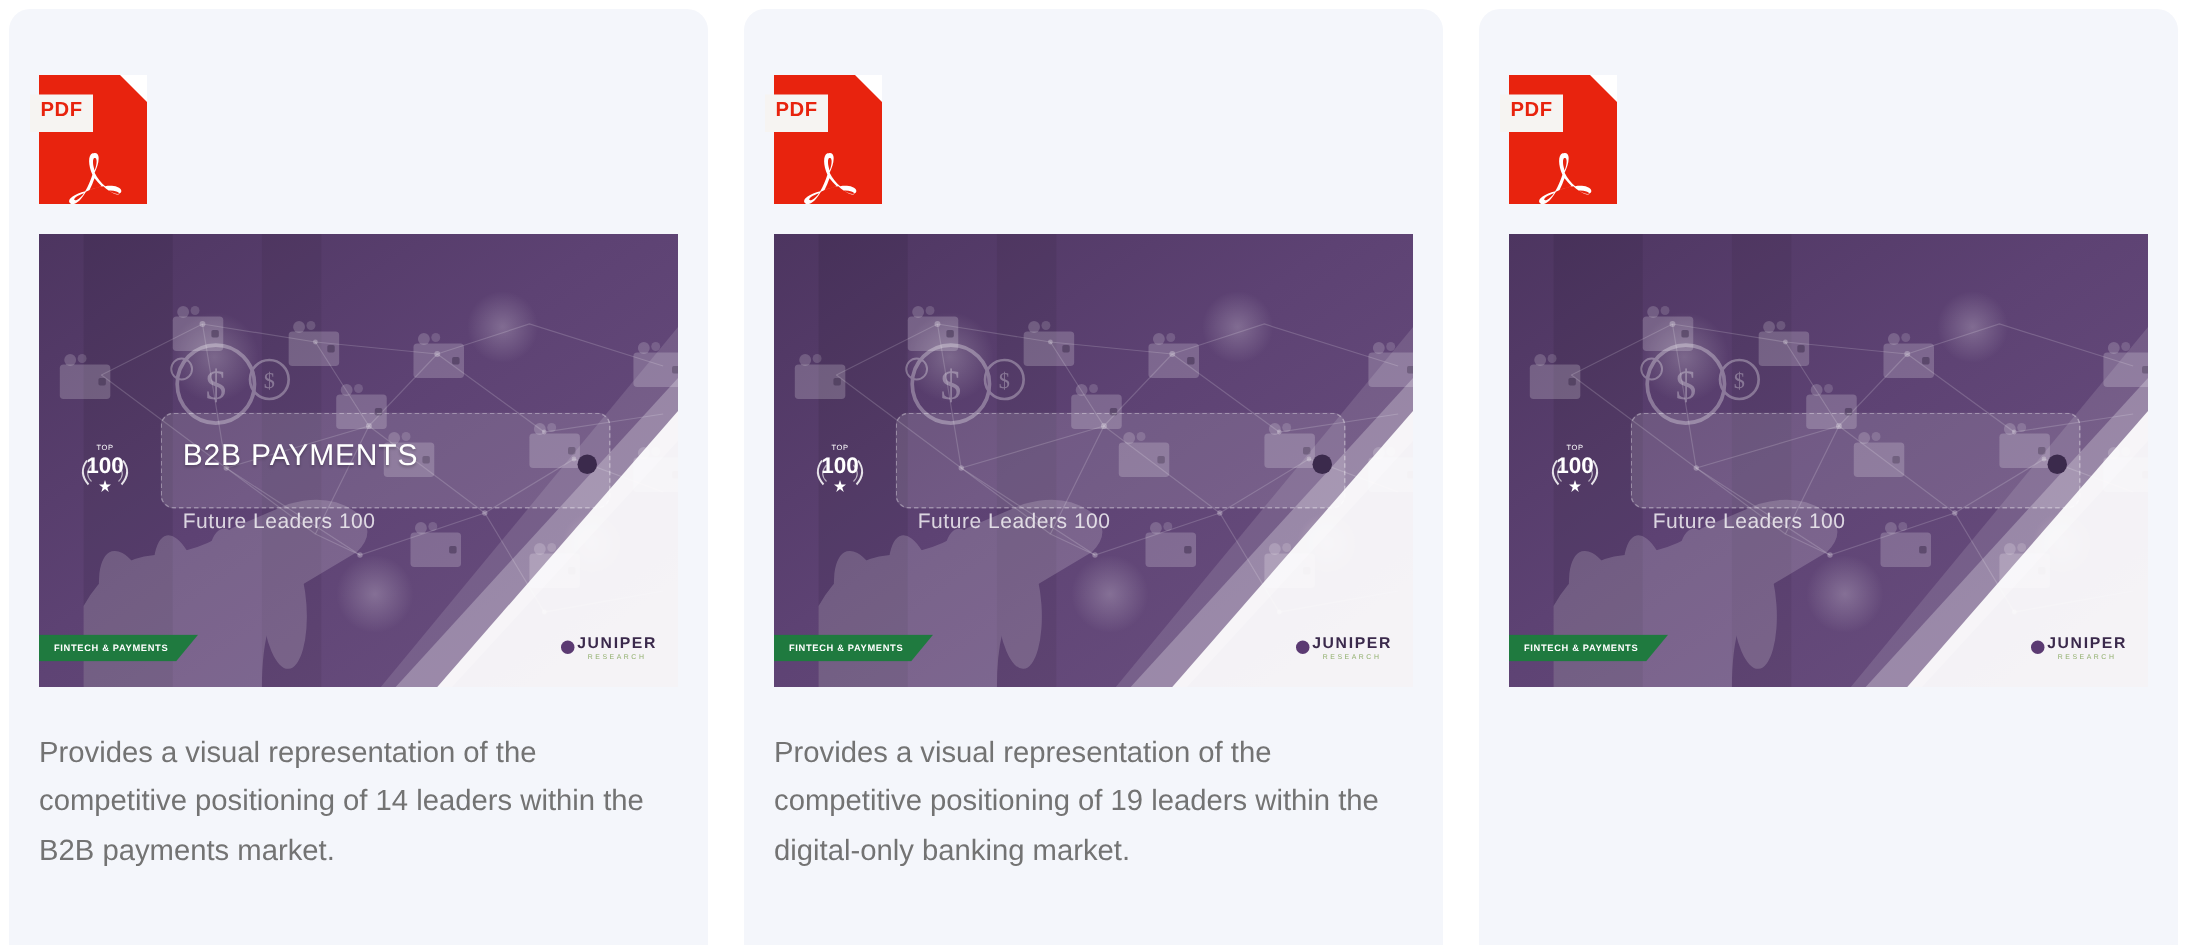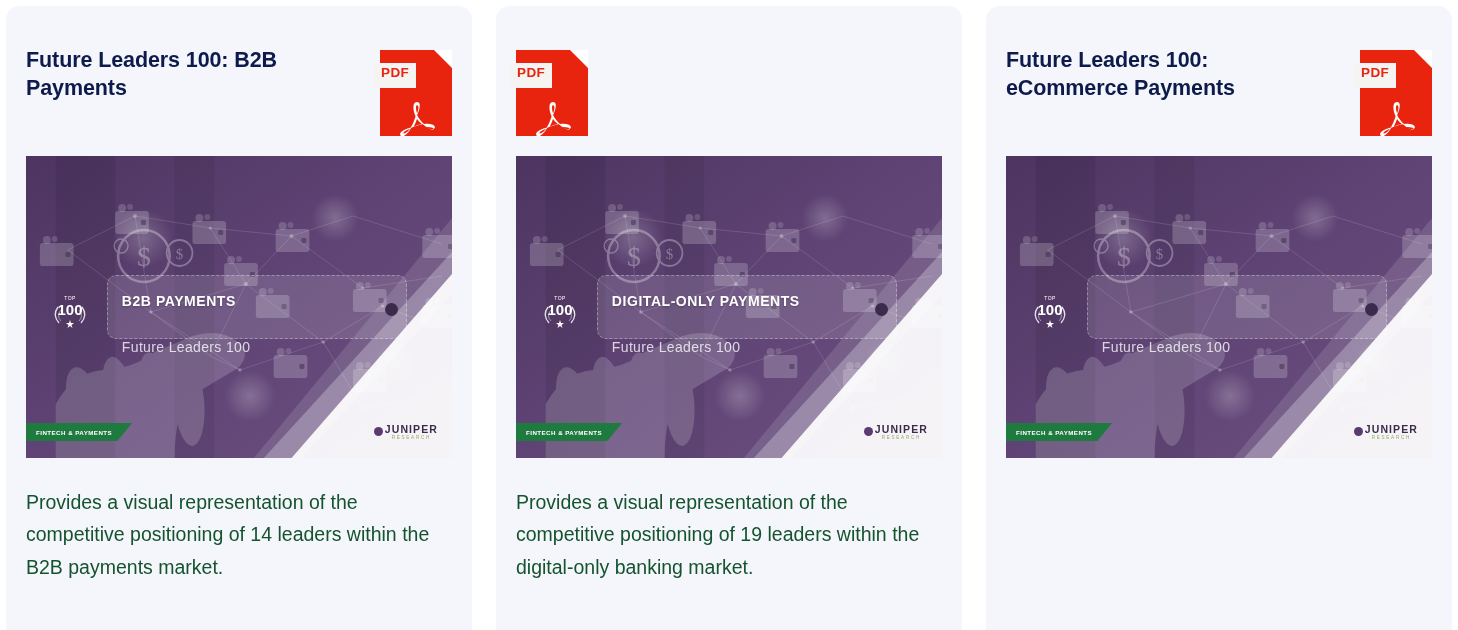--- a/index.html
+++ b/index.html
@@ -136,22 +136,22 @@
     height: 13px;
     border-radius: 50%;
     background: #3b2a4c;
   }
 
   .thumb-title {
     position: absolute;
     left: 22.5%;
     top: 45.5%;
     color: #ffffff;
-    font-size: 14px;
-    font-weight: bold;
+    font-size: 20px;
+    font-weight: normal;
     letter-spacing: 0.55px;
     white-space: nowrap;
     text-shadow: 0 1px 2px rgba(0,0,0,0.25);
   }
 
   .thumb-sub {
     position: absolute;
     left: 22.5%;
     top: 60.5%;
     color: rgba(255,255,255,0.78);
@@ -204,31 +204,30 @@
     letter-spacing: 1.7px;
     margin-top: 1.5px;
     text-align: center;
   }
 
   
   .card-desc {
     margin-top: 28px;
     font-size: 19.5px;
     line-height: 1.66;
-    color: #14532d;
+    color: #737373;
   }
 </style>
 </head>
 <body>
 
 <div class="card-grid">
 
   <div class="card">
     <div class="card-head">
-      <div class="card-title">Future Leaders 100: B2B Payments</div>
 
       <div class="pdf-icon">
         <div class="pdf-body"></div>
         <div class="pdf-fold"></div>
         <div class="pdf-tag">PDF</div>
         <svg class="pdf-swirl" viewBox="0 0 46 36">
           <path d="M23.6 2.2c1.6-.5 2.9.6 3.1 2.3.4 3.2-.9 7-2.6 10.6 1.8 3.6 4.3 6.9 7 9 2.9-.4 5.8-.3 8.1.5 2 .7 3 2 2.6 3.2-.4 1.3-2.2 1.8-4.2 1.2-2.6-.7-5.3-2.5-7.7-4.8-3.9.6-8 1.9-11.6 3.6-2.2 3.8-4.8 6.8-7.1 7.9-1.8.8-3.5.4-4-.8-.5-1.2.4-2.7 2.2-3.9 2.1-1.4 5.1-2.6 8.4-3.5 1.9-3.3 3.6-7.2 4.8-11-1.4-3.2-2.2-6.4-2.2-9 0-2.9.8-4.8 2.2-5.3zm.2 3.1c-.6.4-.9 1.6-.8 3.3.1 1.5.5 3.2 1.1 5 .9-2.4 1.4-4.8 1.3-6.4-.1-1.3-.5-2.1-1.1-1.9zm.2 13.6c-.9 2.6-2 5.3-3.3 7.8 2.6-1.1 5.4-2 8.1-2.6-1.8-1.6-3.4-3.4-4.8-5.2zm14.6 8.7c-1.4-.5-3.2-.7-5.1-.6 1.6 1.2 3.3 2.1 4.8 2.5 1.2.3 2.1.2 2.2-.3.1-.5-.6-1.2-1.9-1.6zM11.9 31.2c-1.1.8-1.6 1.6-1.4 2 .2.4 1 .4 2-.1 1.4-.7 3-2.3 4.5-4.3-2 .7-3.8 1.5-5.1 2.4z" fill="#ffffff"></path>
         </svg>
       </div>
     </div>
@@ -430,41 +429,39 @@
           <path d="M9 17 Q3 25 10 33" fill="none" stroke="#ffffff" stroke-width="1.3" opacity="0.85"></path>
           <path d="M33 17 Q39 25 32 33" fill="none" stroke="#ffffff" stroke-width="1.3" opacity="0.85"></path>
           <path d="M12 20 Q7 26 12 31 M30 20 Q35 26 30 31" fill="none" stroke="#ffffff" stroke-width="0.8" opacity="0.6"></path>
           <polygon points="21,30 22,33 25,33 22.5,35 23.5,38 21,36 18.5,38 19.5,35 17,33 20,33" fill="#ffffff"></polygon>
         </svg>
 
         <div class="wallet-card">
           <div class="wallet-dot"></div>
         </div>
 
-        <div class="thumb-title">DIGITAL-ONLY PAYMENTS</div>
         <div class="thumb-sub">Future Leaders 100</div>
 
         <div class="ribbon">FINTECH &amp; PAYMENTS</div>
 
         <div class="juniper">
           <span class="juniper-dot"></span>
           <span class="juniper-text">
             <span class="juniper-name">JUNIPER</span>
             <span class="juniper-sub">RESEARCH</span>
           </span>
         </div>
       </div>
     </div>
 
     <div class="card-desc">Provides a visual representation of the competitive positioning of 19 leaders within the digital-only banking market.</div>
   </div>
 
   <div class="card">
     <div class="card-head">
-      <div class="card-title">Future Leaders 100: eCommerce Payments</div>
 
       <div class="pdf-icon">
         <div class="pdf-body"></div>
         <div class="pdf-fold"></div>
         <div class="pdf-tag">PDF</div>
         <svg class="pdf-swirl" viewBox="0 0 46 36">
           <path d="M23.6 2.2c1.6-.5 2.9.6 3.1 2.3.4 3.2-.9 7-2.6 10.6 1.8 3.6 4.3 6.9 7 9 2.9-.4 5.8-.3 8.1.5 2 .7 3 2 2.6 3.2-.4 1.3-2.2 1.8-4.2 1.2-2.6-.7-5.3-2.5-7.7-4.8-3.9.6-8 1.9-11.6 3.6-2.2 3.8-4.8 6.8-7.1 7.9-1.8.8-3.5.4-4-.8-.5-1.2.4-2.7 2.2-3.9 2.1-1.4 5.1-2.6 8.4-3.5 1.9-3.3 3.6-7.2 4.8-11-1.4-3.2-2.2-6.4-2.2-9 0-2.9.8-4.8 2.2-5.3zm.2 3.1c-.6.4-.9 1.6-.8 3.3.1 1.5.5 3.2 1.1 5 .9-2.4 1.4-4.8 1.3-6.4-.1-1.3-.5-2.1-1.1-1.9zm.2 13.6c-.9 2.6-2 5.3-3.3 7.8 2.6-1.1 5.4-2 8.1-2.6-1.8-1.6-3.4-3.4-4.8-5.2zm14.6 8.7c-1.4-.5-3.2-.7-5.1-.6 1.6 1.2 3.3 2.1 4.8 2.5 1.2.3 2.1.2 2.2-.3.1-.5-.6-1.2-1.9-1.6zM11.9 31.2c-1.1.8-1.6 1.6-1.4 2 .2.4 1 .4 2-.1 1.4-.7 3-2.3 4.5-4.3-2 .7-3.8 1.5-5.1 2.4z" fill="#ffffff"></path>
         </svg>
       </div>
     </div>

